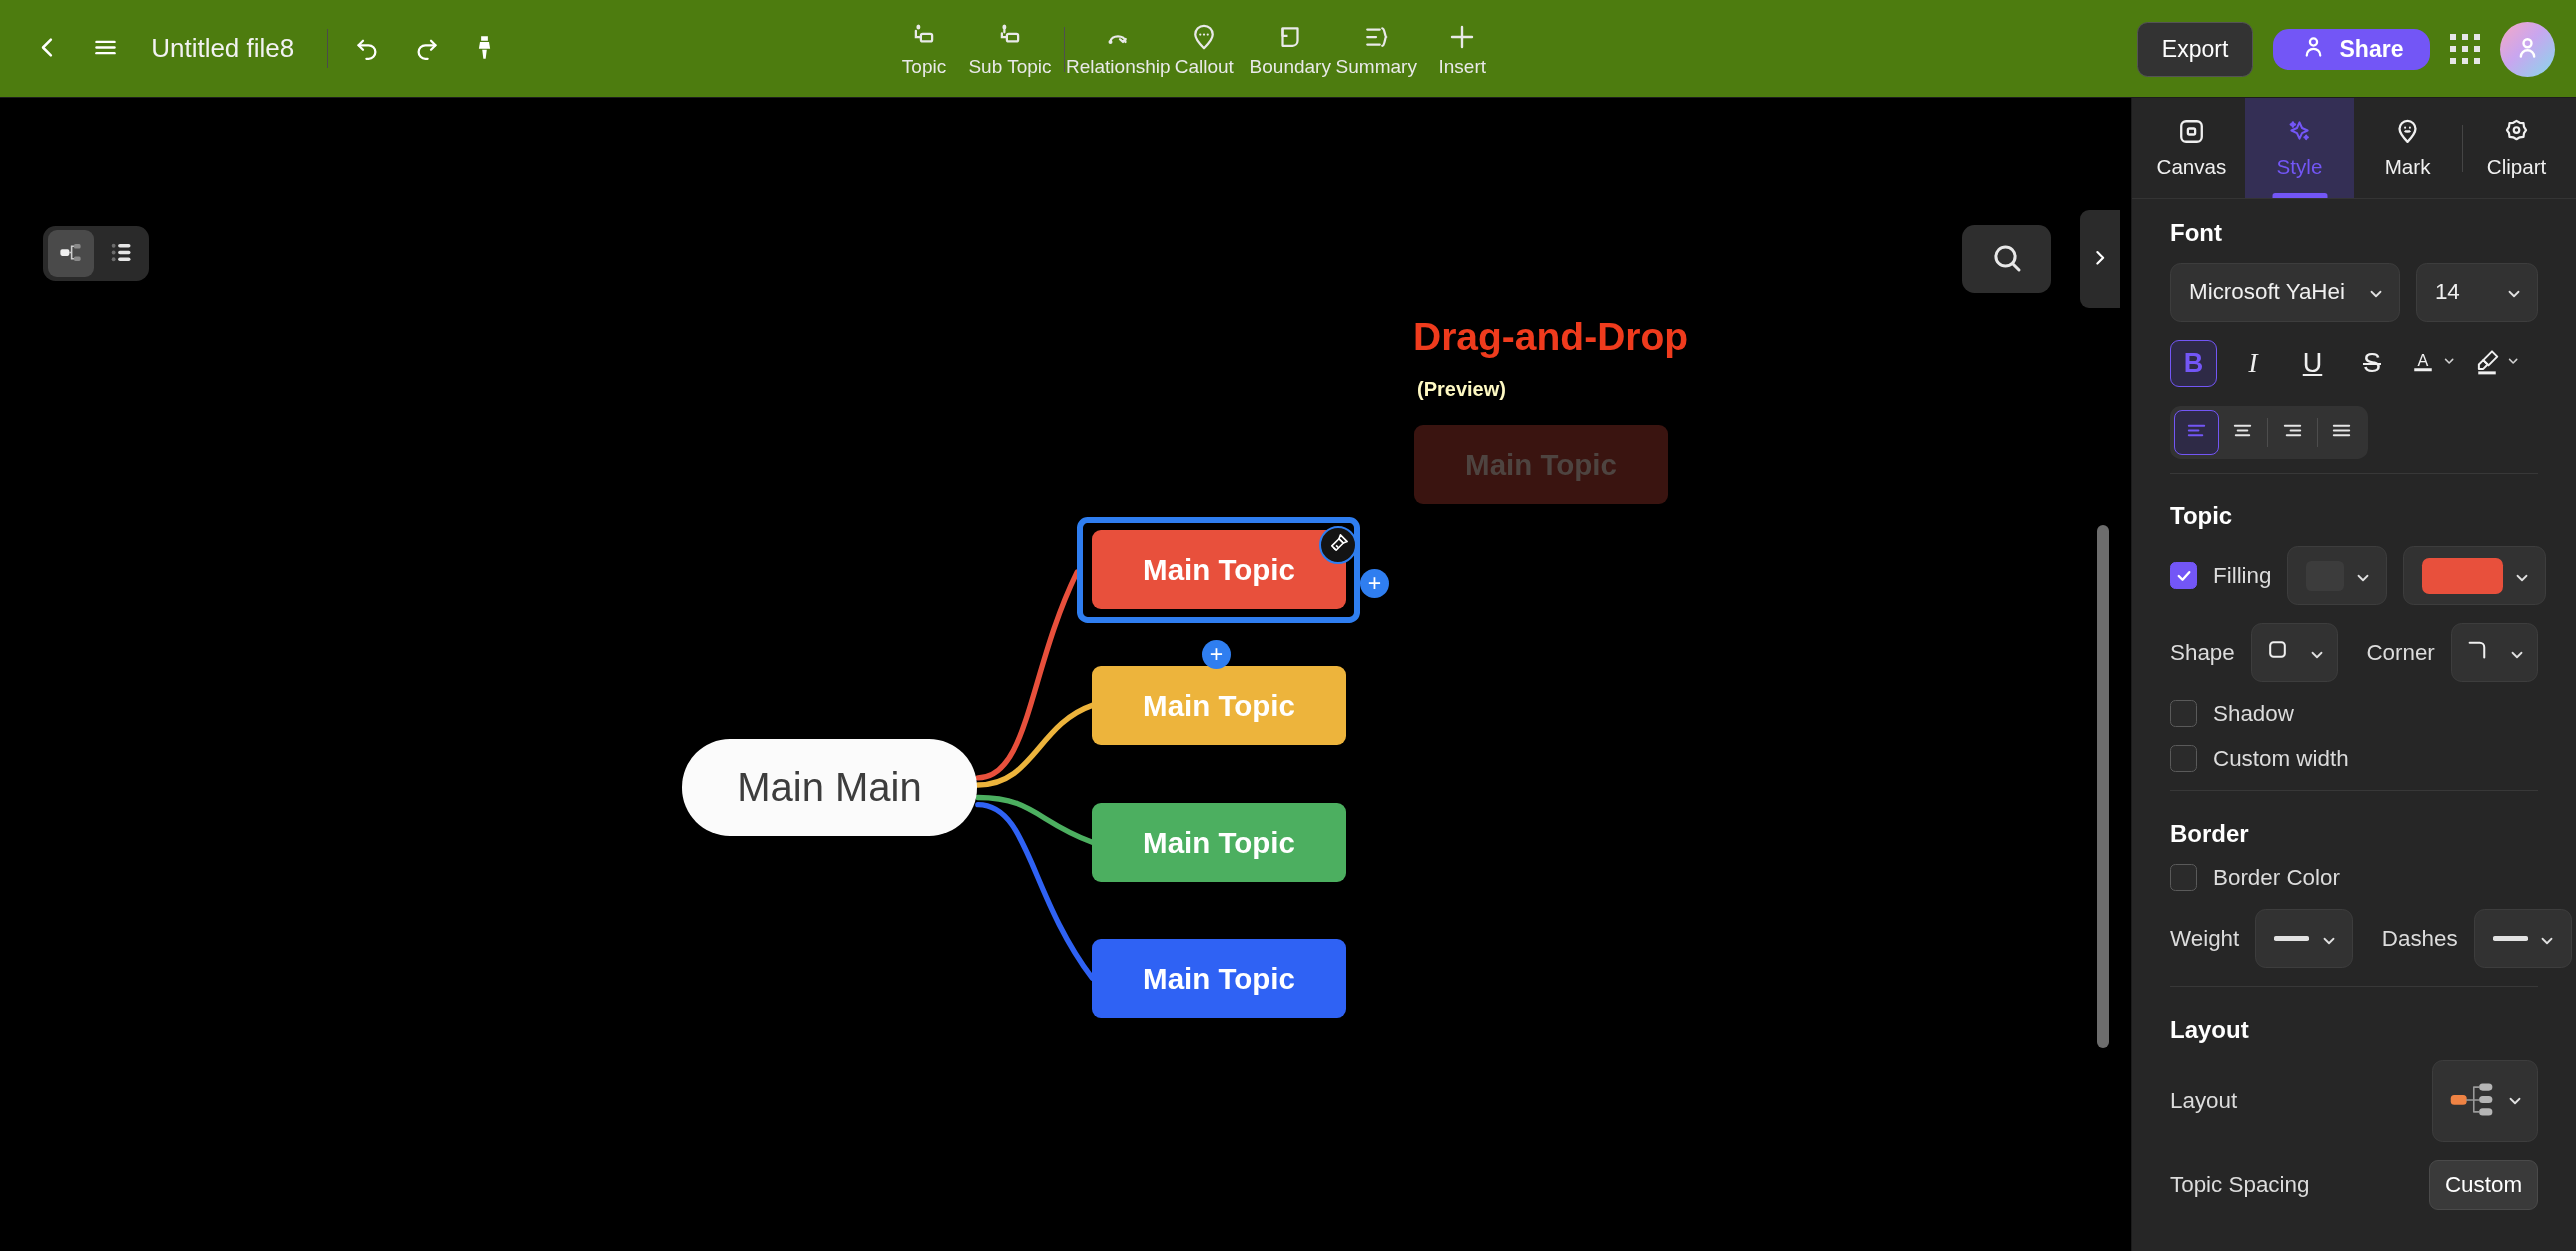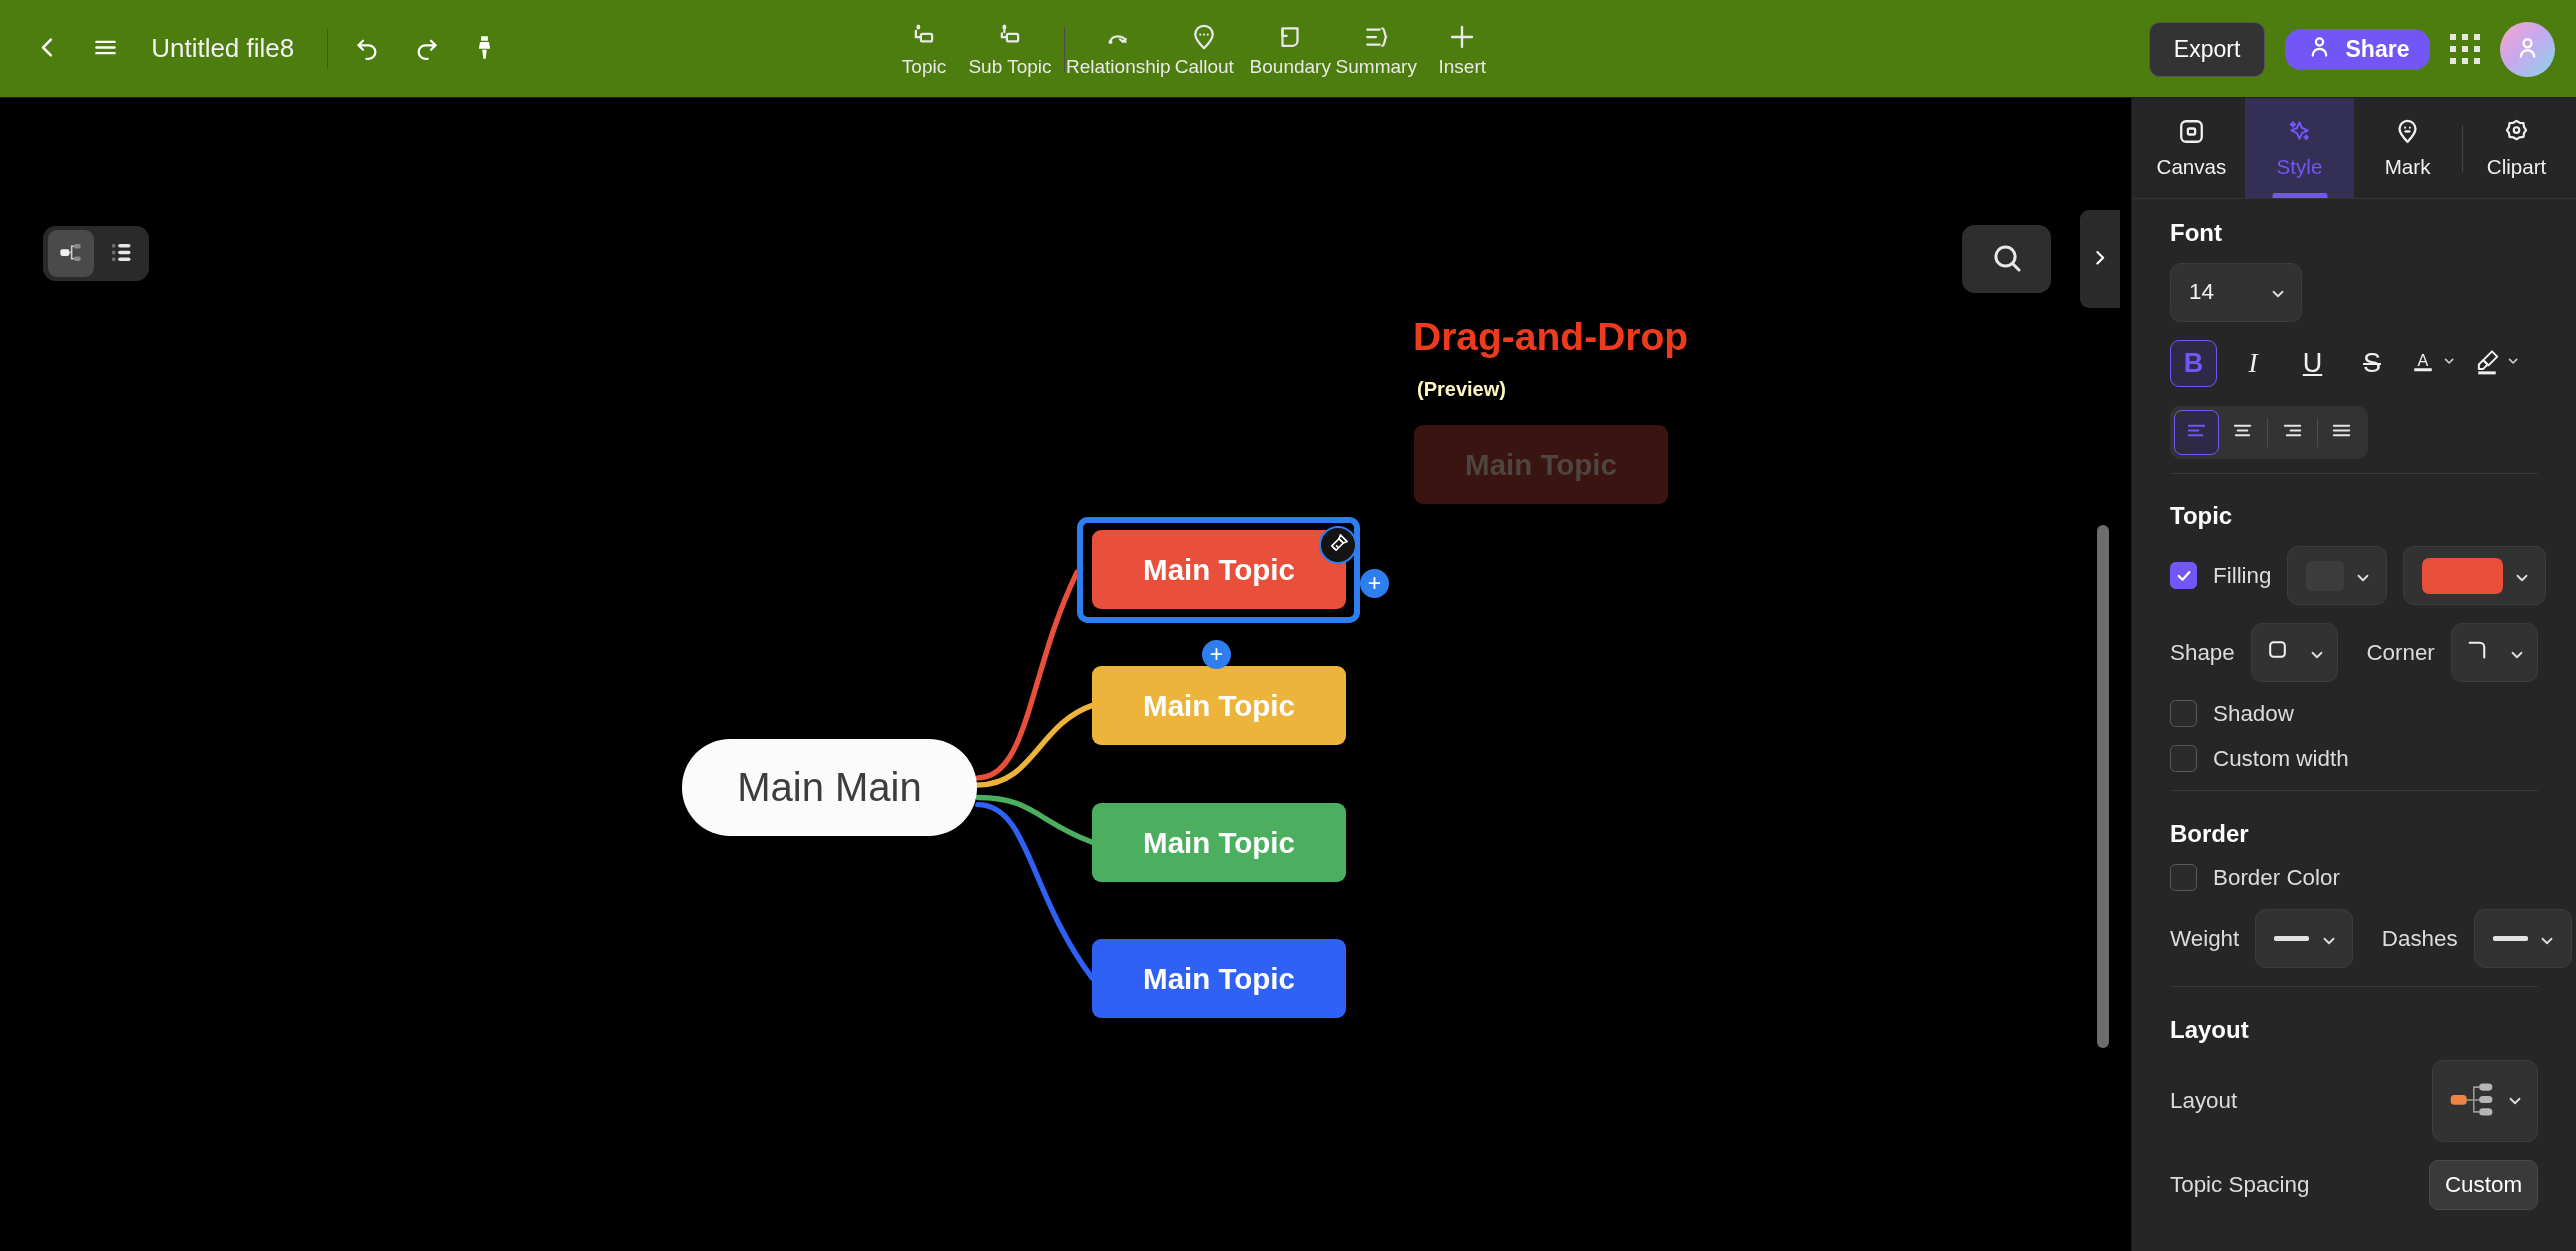--- a/index.html
+++ b/index.html
@@ -45,21 +45,21 @@
   .hdr-right {
     position: absolute; right: 21.5px; top: 0; height: 98px;
     display: flex; align-items: center; gap: 19.7px;
   }
   .btn-export {
     height: 55px; padding: 0 24px; border-radius: 10.7px;
     border: 0.9px solid #545454; background: #333; color: #fff;
     font-size: 23px; cursor: pointer; display:flex; align-items:center;
   }
   .btn-share {
-    height: 41px; padding: 0 21px; border-radius: 16px; border: none;
+    height: 41px; padding: 0 27px; border-radius: 16px; border: none;
     background: #7356f6; color: #fff; font-size: 23px; cursor: pointer;
     display: flex; align-items: center; gap: 12.5px; font-weight: 600;
   }
   .grid-icon { display: grid; grid-template-columns: repeat(3, 6.3px); gap: 5.4px; cursor: pointer; }
   .grid-icon i { width: 6.3px; height: 6.3px; background: #e6e6e6; display:block; }
   .avatar {
     width: 55px; height: 55px; border-radius: 50%;
     background: linear-gradient(135deg,#f7a8c4 0%, #c9a6ef 45%, #86d8ec 100%);
     display: flex; align-items: center; justify-content: center; cursor: pointer;
   }
@@ -509,20 +509,28 @@
               <circle cx="12" cy="10.8" r="2.3"></circle>
             </svg>
         </span>
         <span class="plabel">Clipart</span>
       </button>
     </div>
 
     <div class="sect">
       <div class="sect-title">Font</div>
       <div class="row">
+        <div class="select sel-font">
+          <span>Microsoft YaHei</span>
+          <span class="chev">
+            <svg width="18" height="18" viewBox="0 0 24 24" fill="none" stroke="#e0e0e0" stroke-width="2.4" stroke-linecap="round" stroke-linejoin="round">
+                <polyline points="6 9 12 15 18 9"></polyline>
+              </svg>
+          </span>
+        </div>
         <div class="select sel-size">
           <span>14</span>
           <span class="chev">
             <svg width="18" height="18" viewBox="0 0 24 24" fill="none" stroke="#e0e0e0" stroke-width="2.4" stroke-linecap="round" stroke-linejoin="round">
                 <polyline points="6 9 12 15 18 9"></polyline>
               </svg>
           </span>
         </div>
       </div>
 

